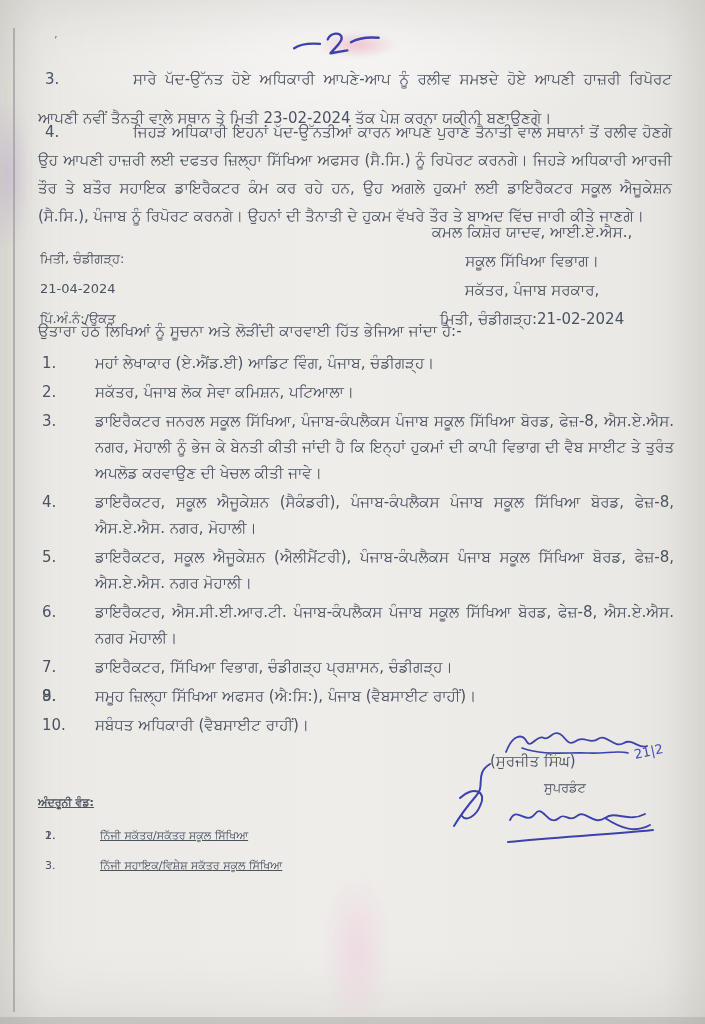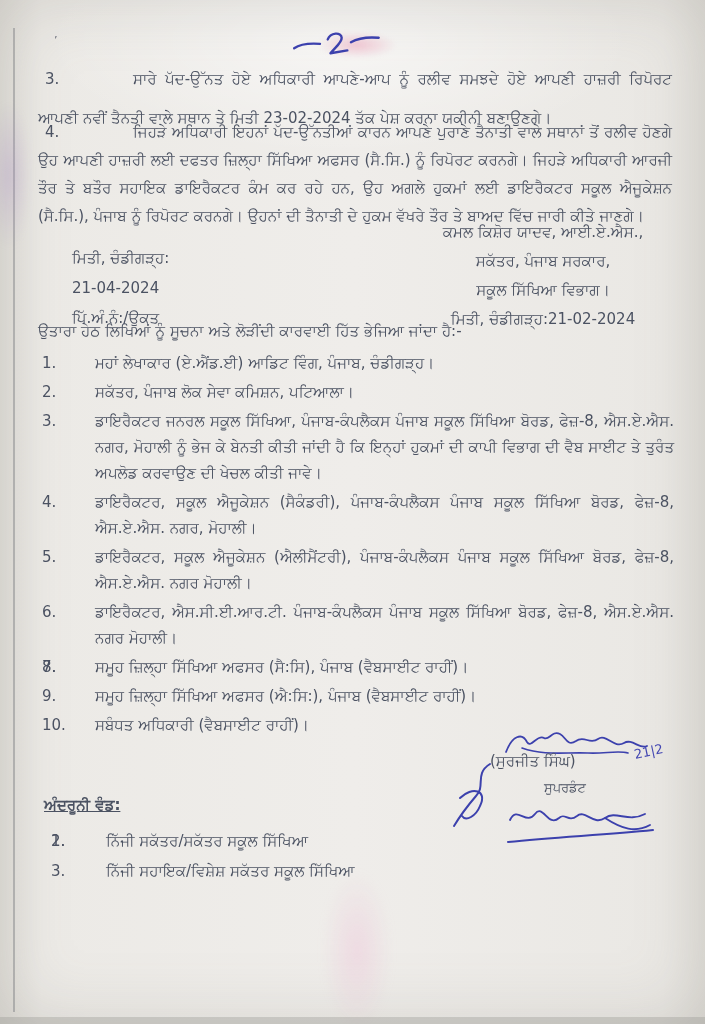--- a/index.html
+++ b/index.html
@@ -27,39 +27,39 @@
   .speck{position:absolute;left:54px;top:34px;font-size:11px;color:#6b6f7a;}
 
   .pageno-wrap{position:absolute;left:0;top:30px;width:672px;text-align:center;}
   .ink{stroke:#3c41ad;stroke-width:2.4;fill:none;stroke-linecap:round;stroke-linejoin:round;}
 
   .para{position:absolute;left:38px;width:634px;font-size:15px;line-height:39px;text-align:justify;}
   .para .pnum{display:inline-block;width:95px;padding-left:7px;box-sizing:border-box;}
   .p3{top:60px;}
   .p4{top:118px;line-height:28px;}
 
-  .date-col{position:absolute;left:40px;top:244px;font-size:15px;line-height:29px;margin-left:32px;}
+  .date-col{position:absolute;left:40px;top:244px;font-size:13px;line-height:29px;}
   .date-col div{margin-bottom:1px;}
-  .sig-col{position:absolute;left:403px;top:218px;width:280px;text-align:center;font-size:15px;line-height:29px;}
+  .sig-col{position:absolute;left:392px;top:218px;width:280px;text-align:center;font-size:15px;line-height:29px;}
 
   .copy-intro{position:absolute;left:38px;top:322px;font-size:15px;}
 
   .clist{position:absolute;left:38px;top:350px;width:636px;font-size:15px;}
   .clist .item{position:relative;padding-left:57px;line-height:26px;margin-bottom:3px;text-align:justify;}
   .clist .inum{position:absolute;left:4px;top:0;}
 
   .sig-cluster{position:absolute;left:452px;top:722px;width:250px;height:130px;}
   .sig-top{position:absolute;left:48px;top:-2px;}
   .sig-name{position:absolute;left:38px;top:30px;font-size:15px;white-space:nowrap;}
   .hand-date{position:absolute;left:182px;top:22px;font-size:13px;color:#4347b2;transform:rotate(-12deg);white-space:nowrap;}
   .sig-left{position:absolute;left:-8px;top:36px;}
   .sig-title{position:absolute;left:92px;top:58px;font-size:13px;}
   .sig-bottom{position:absolute;left:52px;top:70px;}
 
-  .internal{position:absolute;left:44px;top:796px;font-size:15px;width:400px;}
+  .internal{position:absolute;left:38px;top:796px;font-size:11px;width:400px;text-decoration:underline;}
   .internal .ihead{font-weight:bold;text-decoration:underline;margin-bottom:12px;}
   .internal .item{position:relative;padding-left:62px;line-height:30px;}
   .internal .inum{position:absolute;left:7px;top:0;}
 </style>
 </head>
 <body>
 
 <div class="page">
 
   <div class="scan-line"></div>
@@ -86,36 +86,36 @@
   </div>
 
   <div class="date-col">
     <div>ਮਿਤੀ, ਚੰਡੀਗੜ੍ਹ:</div>
     <div>21-04-2024</div>
     <div>ਪਿੱ.ਅੰ.ਨੰ:/ਉਕਤ</div>
   </div>
 
   <div class="sig-col">
     <div>ਕਮਲ ਕਿਸ਼ੋਰ ਯਾਦਵ, ਆਈ.ਏ.ਐਸ.,</div>
+    <div>ਸਕੂਲ ਸਿੱਖਿਆ ਵਿਭਾਗ।</div>
     <div>ਸਕੱਤਰ, ਪੰਜਾਬ ਸਰਕਾਰ,</div>
-    <div>ਸਕੂਲ ਸਿੱਖਿਆ ਵਿਭਾਗ।</div>
     <div>ਮਿਤੀ, ਚੰਡੀਗੜ੍ਹ:21-02-2024</div>
   </div>
 
   <div class="copy-intro">ਉਤਾਰਾ ਹੇਠ ਲਿਖਿਆਂ ਨੂੰ ਸੂਚਨਾ ਅਤੇ ਲੋੜੀਂਦੀ ਕਾਰਵਾਈ ਹਿੱਤ ਭੇਜਿਆ ਜਾਂਦਾ ਹੈ:-</div>
 
   <div class="clist">
     <div class="item"><span class="inum">1.</span><span>ਮਹਾਂ ਲੇਖਾਕਾਰ (ਏ.ਐਂਡ.ਈ) ਆਡਿਟ ਵਿੰਗ, ਪੰਜਾਬ, ਚੰਡੀਗੜ੍ਹ।</span></div>
     <div class="item"><span class="inum">2.</span><span>ਸਕੱਤਰ, ਪੰਜਾਬ ਲੋਕ ਸੇਵਾ ਕਮਿਸ਼ਨ, ਪਟਿਆਲਾ।</span></div>
     <div class="item"><span class="inum">3.</span><span>ਡਾਇਰੈਕਟਰ ਜਨਰਲ ਸਕੂਲ ਸਿੱਖਿਆ, ਪੰਜਾਬ-ਕੰਪਲੈਕਸ ਪੰਜਾਬ ਸਕੂਲ ਸਿੱਖਿਆ ਬੋਰਡ, ਫੇਜ਼-8, ਐਸ.ਏ.ਐਸ. ਨਗਰ, ਮੋਹਾਲੀ ਨੂੰ ਭੇਜ ਕੇ ਬੇਨਤੀ ਕੀਤੀ ਜਾਂਦੀ ਹੈ ਕਿ ਇਨ੍ਹਾਂ ਹੁਕਮਾਂ ਦੀ ਕਾਪੀ ਵਿਭਾਗ ਦੀ ਵੈਬ ਸਾਈਟ ਤੇ ਤੁਰੰਤ ਅਪਲੋਡ ਕਰਵਾਉਣ ਦੀ ਖੇਚਲ ਕੀਤੀ ਜਾਵੇ।</span></div>
     <div class="item"><span class="inum">4.</span><span>ਡਾਇਰੈਕਟਰ, ਸਕੂਲ ਐਜੂਕੇਸ਼ਨ (ਸੈਕੰਡਰੀ), ਪੰਜਾਬ-ਕੰਪਲੈਕਸ ਪੰਜਾਬ ਸਕੂਲ ਸਿੱਖਿਆ ਬੋਰਡ, ਫੇਜ਼-8, ਐਸ.ਏ.ਐਸ. ਨਗਰ, ਮੋਹਾਲੀ।</span></div>
     <div class="item"><span class="inum">5.</span><span>ਡਾਇਰੈਕਟਰ, ਸਕੂਲ ਐਜੂਕੇਸ਼ਨ (ਐਲੀਮੈਂਟਰੀ), ਪੰਜਾਬ-ਕੰਪਲੈਕਸ ਪੰਜਾਬ ਸਕੂਲ ਸਿੱਖਿਆ ਬੋਰਡ, ਫੇਜ਼-8, ਐਸ.ਏ.ਐਸ. ਨਗਰ ਮੋਹਾਲੀ।</span></div>
     <div class="item"><span class="inum">6.</span><span>ਡਾਇਰੈਕਟਰ, ਐਸ.ਸੀ.ਈ.ਆਰ.ਟੀ. ਪੰਜਾਬ-ਕੰਪਲੈਕਸ ਪੰਜਾਬ ਸਕੂਲ ਸਿੱਖਿਆ ਬੋਰਡ, ਫੇਜ਼-8, ਐਸ.ਏ.ਐਸ. ਨਗਰ ਮੋਹਾਲੀ।</span></div>
-    <div class="item"><span class="inum">7.</span></div>
-    <div class="item"><span class="inum">8.</span><span>ਸਮੂਹ ਜ਼ਿਲ੍ਹਾ ਸਿੱਖਿਆ ਅਫਸਰ (ਸੈ:ਸਿ), ਪੰਜਾਬ (ਵੈਬਸਾਈਟ ਰਾਹੀਂ)।</span></div>
+    <div class="item"><span class="inum">7.</span><span>ਡਾਇਰੈਕਟਰ, ਸਿੱਖਿਆ ਵਿਭਾਗ, ਚੰਡੀਗੜ੍ਹ ਪ੍ਰਸ਼ਾਸਨ, ਚੰਡੀਗੜ੍ਹ।</span></div>
+    <div class="item"><span class="inum">8.</span></div>
     <div class="item"><span class="inum">9.</span><span>ਸਮੂਹ ਜ਼ਿਲ੍ਹਾ ਸਿੱਖਿਆ ਅਫਸਰ (ਐ:ਸਿ:), ਪੰਜਾਬ (ਵੈਬਸਾਈਟ ਰਾਹੀਂ)।</span></div>
     <div class="item"><span class="inum">10.</span><span>ਸਬੰਧਤ ਅਧਿਕਾਰੀ (ਵੈਬਸਾਈਟ ਰਾਹੀਂ)।</span></div>
   </div>
 
   <div class="sig-cluster">
     <svg class="sig-top" width="150" height="42" viewBox="0 0 150 42">
       <path class="ink" style="stroke-width:1.8" d="M6,32 C12,16 22,12 27,22 C31,29 37,14 44,18 C49,21 52,10 60,14 C66,17 67,27 76,21 C84,15 90,25 98,19 C106,13 114,29 124,23 C132,18 140,30 147,26"></path>
       <path class="ink" style="stroke-width:1.6" d="M22,28 C44,36 66,32 88,33 C104,34 118,30 128,33"></path>
     </svg>
     <span class="sig-name">(ਸੁਰਜੀਤ ਸਿੰਘ)</span>

